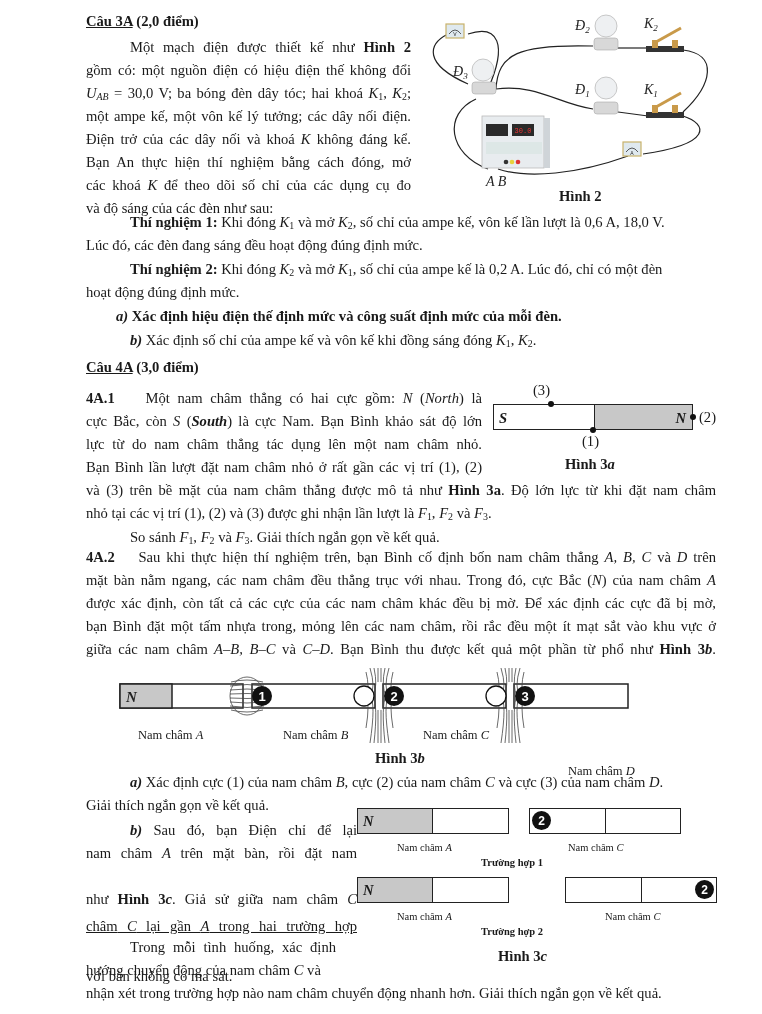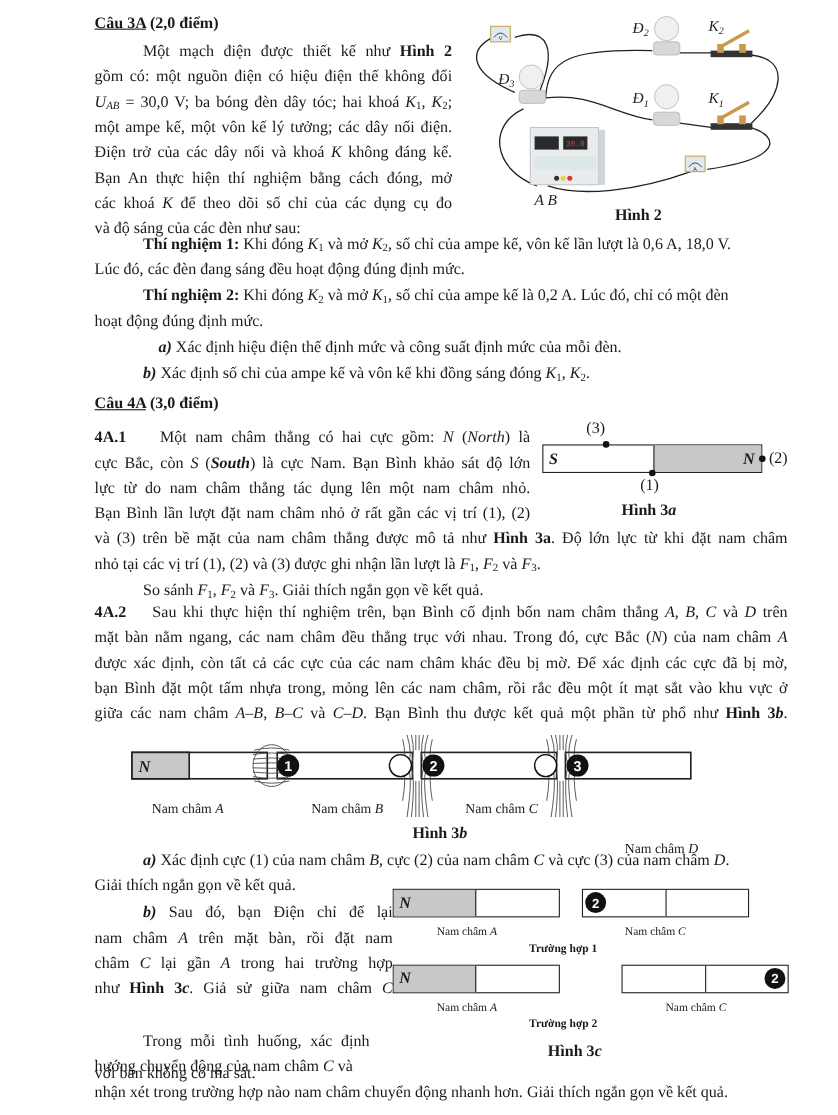--- a/index.html
+++ b/index.html
@@ -131,21 +131,21 @@
 <div class="line" style="top:215px; left:130px;">
   <b>Thí nghiệm 1:</b><span> Khi đóng </span><span class="i">K</span><sub>1</sub><span> và mở </span><span class="i">K</span><sub>2</sub><span>, số chỉ của ampe kế, vôn kế lần lượt là 0,6 A, 18,0 V.</span>
 </div>
 <div class="line" style="top:238px;">Lúc đó, các đèn đang sáng đều hoạt động đúng định mức.</div>
 
 <div class="line" style="top:262px; left:130px;">
   <b>Thí nghiệm 2:</b><span> Khi đóng </span><span class="i">K</span><sub>2</sub><span> và mở </span><span class="i">K</span><sub>1</sub><span>, số chỉ của ampe kế là 0,2 A. Lúc đó, chỉ có một đèn</span>
 </div>
 <div class="line" style="top:285px;">hoạt động đúng định mức.</div>
 
-<div class="line" style="top:309px; left:144px;">
+<div class="line" style="top:309px; left:116px;font-weight:bold;">
   <b class="i">a)</b><span> Xác định hiệu điện thế định mức và công suất định mức của mỗi đèn.</span>
 </div>
 <div class="line" style="top:333px; left:130px;">
   <b class="i">b)</b><span> Xác định số chỉ của ampe kế và vôn kế khi đồng sáng đóng </span><span class="i">K</span><sub>1</sub>, <span class="i">K</span><sub>2</sub>.
 </div>
 
 <div class="line b" style="top:360px;">
   <span class="u">Câu 4A</span><span> (3,0 điểm)</span>
 </div>
 
@@ -285,21 +285,21 @@
   <b class="i">a)</b><span> Xác định cực (1) của nam châm </span><span class="i">B</span><span>, cực (2) của nam châm </span><span class="i">C</span><span> và cực (3) của nam châm </span><span class="i">D</span><span>.</span>
 </div>
 <div class="line" style="top:798px;">Giải thích ngắn gọn về kết quả.</div>
 
 <div class="line just" style="top:823px; left:130px; width:227px;">
   <b class="i">b)</b><span> Sau đó, bạn Điện chỉ để lại</span>
 </div>
 <div class="line just" style="top:846px; width:271px;">
   <span>nam châm</span> <span class="i">A</span><span> trên mặt bàn, rồi đặt nam</span>
 </div>
-<div class="line just" style="top:869px; width:271px;">
+<div class="line just" style="top:919px; width:271px;text-decoration:underline;">
   <span>châm</span> <span class="i">C</span><span> lại gần </span><span class="i">A</span><span> trong hai trường hợp</span>
 </div>
 <div class="line just" style="top:892px; width:271px;">
   <span>như</span> <b>Hình 3</b><b class="i">c</b><span>. Giả sử giữa nam châm </span><span class="i">C</span>
 </div>
 <div class="line" style="top:969px;">với bàn không có ma sát.</div>
 
 <div class="line just" style="top:940px; left:130px; width:206px;">Trong mỗi tình huống, xác định</div>
 <div class="line" style="top:963px;">
   <span>hướng chuyển động của nam châm</span> <span class="i">C</span><span> và</span>

